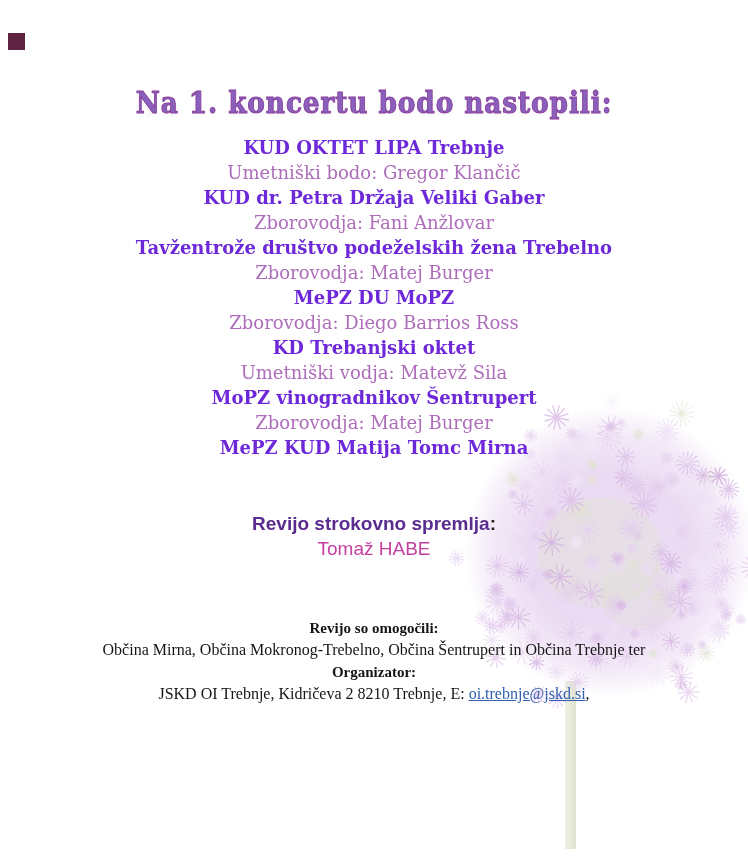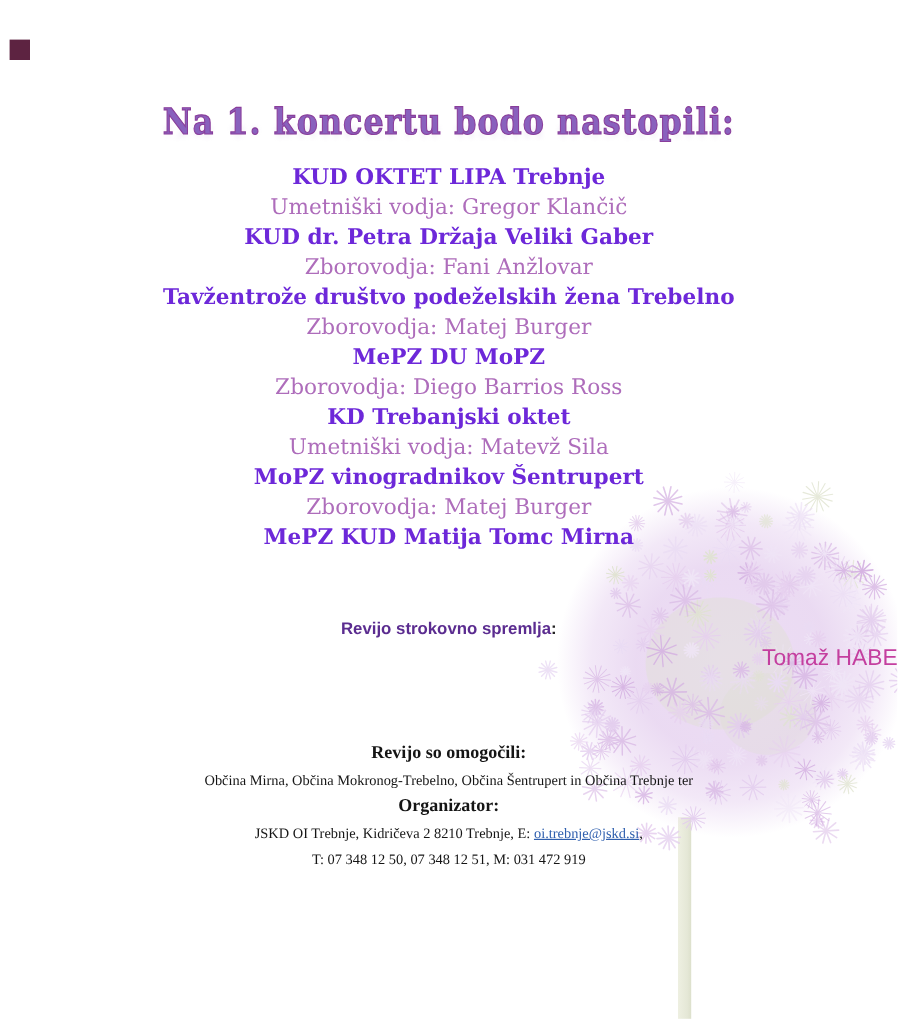--- a/index.html
+++ b/index.html
@@ -55,36 +55,36 @@
     font-size:18px;font-weight:bold;color:#6d28d9;
     line-height:25px;height:25px;white-space:nowrap;
   }
   .leader{
     font-size:18px;font-weight:normal;color:#ae6dbb;
     line-height:25px;height:25px;white-space:nowrap;
   }
   
   .expert{margin-top:51px;font-family:"Liberation Sans", sans-serif;}
   .expert-heading{
-    font-size:14px;font-weight:bold;color:#5b2c90;
+    font-size:19px;font-weight:bold;color:#5b2c90;
     line-height:25px;height:25px;
   }
   .expert-heading .colon{color:#222222;}
   .expert-name{
     font-size:19px;color:#c43f9f;
-    line-height:25px;height:25px;text-align:right;
+    line-height:25px;height:25px;
   }
   
   .footer{
     margin-top:56px;
     font-family:"Liberation Serif", serif;
     color:#151515;
   }
   .f-head{font-size:15px;font-weight:bold;line-height:22px;height:22px;}
-  .f-line{font-size:12px;line-height:22px;height:22px;white-space:nowrap;}
+  .f-line{font-size:16px;line-height:22px;height:22px;white-space:nowrap;}
   .email-link{
     color:#2f5fae;text-decoration:underline;cursor:pointer;
   }
 </style>
 </head>
 <body>
 
 <div class="page">
 
   <div class="corner-mark"></div>
@@ -1381,21 +1381,21 @@
   <div class="content">
 
     <div class="title-wrap">
       <span class="title-reflect">Na 1. koncertu bodo nastopili:</span>
       <span class="title-main">Na 1. koncertu bodo nastopili:</span>
     </div>
 
     <div class="performers">
       <div>
         <div class="ensemble">KUD OKTET LIPA Trebnje</div>
-        <div class="leader">Umetniški vodja: Gregor Klančič</div>
+        <div class="leader">Umetniški bodo: Gregor Klančič</div>
       </div>
       <div>
         <div class="ensemble">KUD dr. Petra Držaja Veliki Gaber</div>
         <div class="leader">Zborovodja: Fani Anžlovar</div>
       </div>
       <div>
         <div class="ensemble">Tavžentrože društvo podeželskih žena Trebelno</div>
         <div class="leader">Zborovodja: Matej Burger</div>
       </div>
       <div>
@@ -1420,17 +1420,16 @@
         <span>Revijo strokovno spremlja</span><span class="colon">:</span>
       </div>
       <div class="expert-name">Tomaž HABE</div>
     </div>
 
     <div class="footer">
       <div class="f-head">Revijo so omogočili:</div>
       <div class="f-line">Občina Mirna, Občina Mokronog-Trebelno, Občina Šentrupert in Občina Trebnje ter</div>
       <div class="f-head">Organizator:</div>
       <div class="f-line"><span>JSKD OI Trebnje, Kidričeva 2 8210 Trebnje, E: </span><span class="email-link">oi.trebnje@jskd.si</span><span>,</span></div>
-      <div class="f-line">T: 07 348 12 50, 07 348 12 51, M: 031 472 919</div>
     </div>
 
   </div>
 </div>
 
 </body></html>

